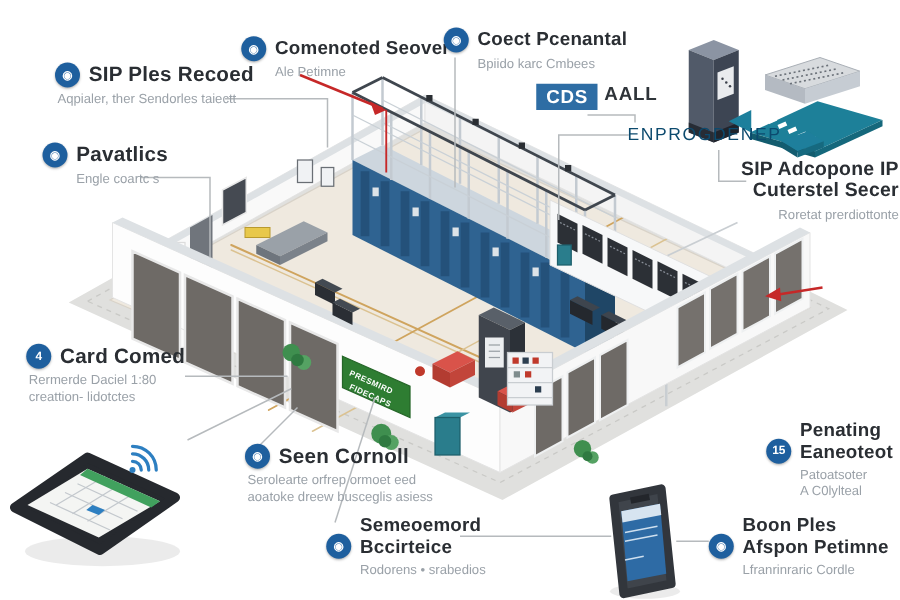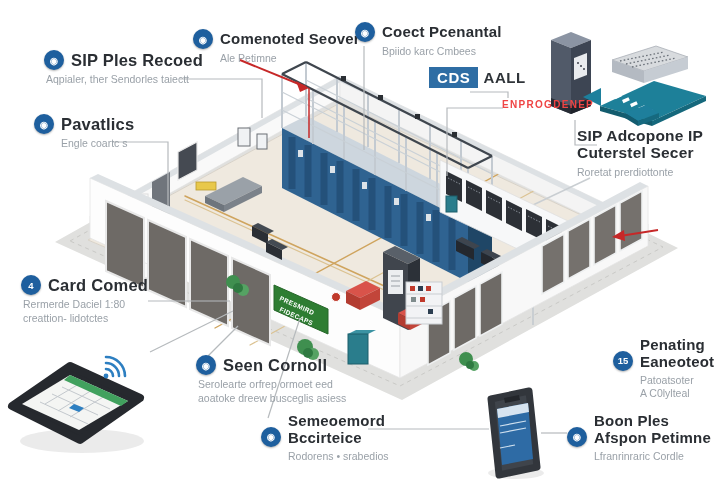--- a/index.html
+++ b/index.html
@@ -11,25 +11,25 @@
   .crow{display:flex;align-items:center;gap:7px}
   .crow.top{align-items:flex-end}
   .badge{width:20px;height:20px;border-radius:50%;background:#1e5f9e;color:#fff;
          font-size:9.5px;font-weight:700;display:flex;align-items:center;justify-content:center;
          box-shadow:0 1px 2px rgba(0,0,0,.3);flex:0 0 20px}
   .title{font-size:15px;font-weight:700;color:#2a2e33;letter-spacing:.2px;line-height:1.12}
   .t16{font-size:16.5px}
   .sub{font-size:10.5px;color:#9aa1a8;line-height:1.32;margin-top:3px;white-space:nowrap}
   .ind{margin-left:27px}
   .ind2{margin-left:2px}
-  .cds{display:flex;align-items:center}
+  .cds{display:flex;align-items:flex-start}
   .cdsbox{background:#2e6da4;color:#fff;font-size:15px;font-weight:800;padding:2px 8px;letter-spacing:.6px}
   .cdssfx{font-size:15px;font-weight:800;color:#2f3439;margin-left:5px;letter-spacing:.6px}
-  .enp{font-size:10px;font-weight:700;color:#ef4444;letter-spacing:1.3px}
-  .cent{text-align:left;width:142px}
+  .enp{font-size:14px;font-weight:400;color:#0c4a6e;letter-spacing:1.3px}
+  .cent{text-align:right;width:142px}
   .cent .title{font-size:15.5px}
   .cent .sub{margin-top:4px}
 </style>
 </head>
 <body>
 
 <div class="stage">
 
 <svg width="720" height="480" viewBox="0 0 720 480">
 

